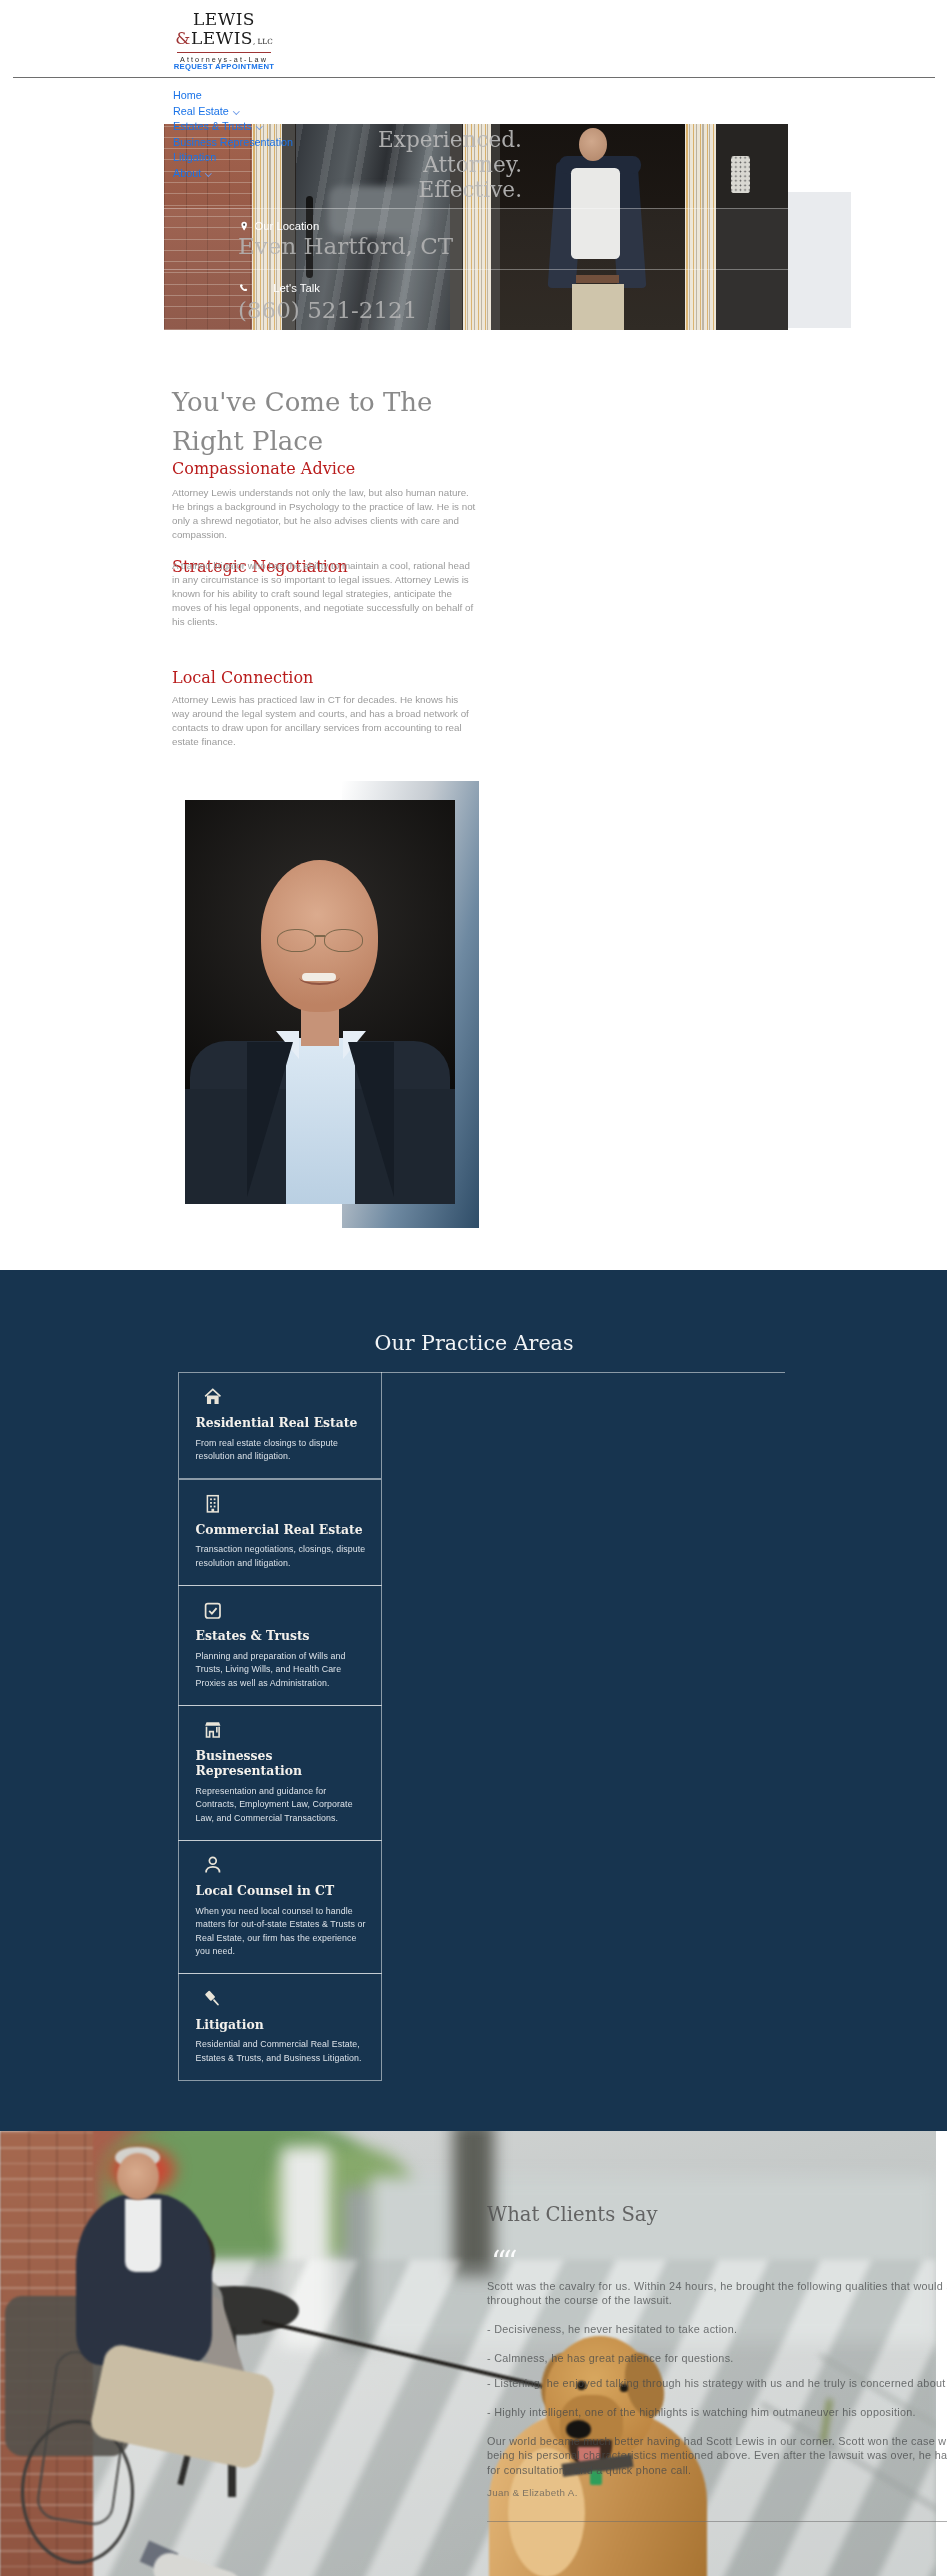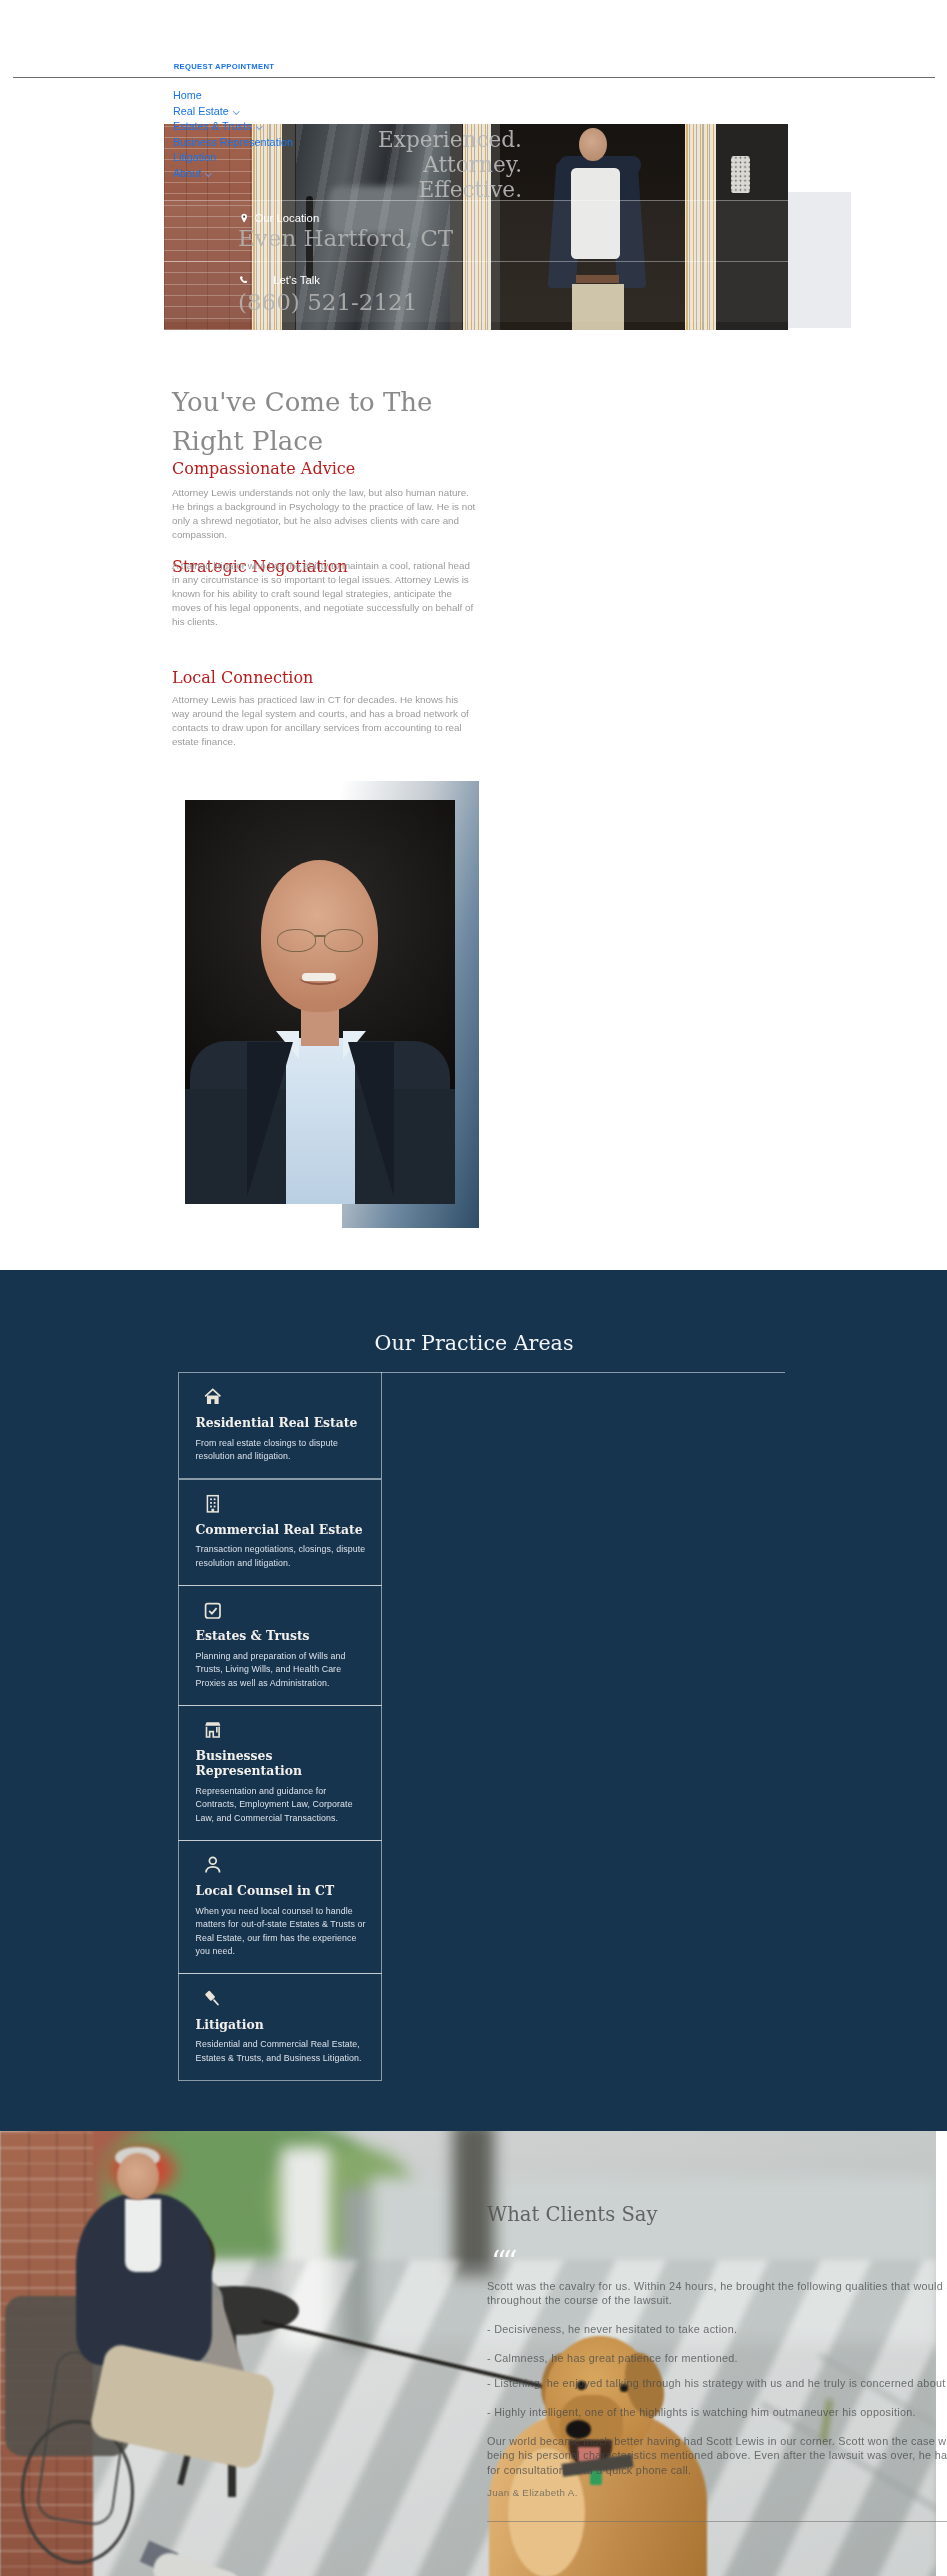--- a/index.html
+++ b/index.html
@@ -57,21 +57,21 @@
   .h-shirt { left:407px; top:44px; width:49px; height:91px; background:#e9e9e7; border-radius:5.2px; }
   .h-blazl { left:388px; top:38px; width:28px; height:126px; background:#20293a; border-radius:4.1px; transform:skewX(-4deg); }
   .h-blazr { left:449px; top:38px; width:29px; height:126px; background:#20293a; border-radius:4.1px; transform:skewX(4deg); }
   .h-belt { left:412px; top:151px; width:43px; height:8.2px; background:#6a4630; }
   .h-pants { left:408px; top:160px; width:52px; height:47px; background:#cdc2a6; }
   .h-pillar3 { left:521px; top:0; width:31px; height:206px; }
   .h-dright { left:552px; top:0; width:72px; height:206px; background:#262422; }
   .h-keypad { left:567px; top:32px; width:18.5px; height:37px; background:#d9d8d2; border-radius:3.1px;
     background-image:radial-gradient(#555 0.8px, rgba(0,0,0,0) 1px); background-size:4.6px 4.6px; background-position:2.6px 4.1px; }
 
-  .hero-rows { position:absolute; left:164px; top:116px; width:624px; height:194px; z-index:8; }
+  .hero-rows { position:absolute; left:164px; top:124px; width:624px; height:194px; z-index:8; }
   .hero-row-divider { position:absolute; left:0; width:100%; border-top:0.5px solid rgba(255,255,255,0.35); }
   .rows-tint { position:absolute; left:0; top:84px; width:100%; height:122px; background:rgba(255,255,255,0.06); }
   .d1 { top:84px; } .d2 { top:145px; }
   .ov-label { position:absolute; left:75px; display:flex; align-items:center; gap:5.2px;
     color:#ffffff; font-size:11.3px; }
   .l1 { top:96px; } .l2 { top:158px;gap:24px; }
   .ov-value { position:absolute; left:74px; font-family:"DejaVu Serif", serif; font-size:23px;
     color:rgba(180,180,180,0.88); white-space:nowrap; }
   .v1 { top:109px; } .v2 { top:173px; }
 
@@ -189,20 +189,28 @@
   .tb1 { top:114px; } .tb2 { top:143px; } .tb3 { top:168px; } .tb4 { top:197px; }
   .t-p2 { position:absolute; left:0; top:226px; width:546px; }
   .t-attr { position:absolute; left:0; top:278px; font-size:9.8px; color:rgba(82,84,86,0.7); }
   .t-divider { position:absolute; left:487px; top:2521px; width:461px; border-top:0.5px solid rgba(110,110,110,0.55); z-index:7; }
 </style>
 </head>
 <body>
 
 <div class="page">
 
+  <div class="header-col">
+    <div class="logo header-logo">
+      <div class="logo-top">LEWIS</div>
+      <div class="logo-mid"><span class="amp">&amp;</span><span>LEWIS</span><span class="llc">, LLC</span></div>
+      <div class="logo-rule"></div>
+      <div class="logo-tag">Attorneys-at-Law</div>
+    </div>
+  </div>
   <a class="request">REQUEST APPOINTMENT</a>
   <div class="header-rule"></div>
 
   <nav class="nav">
     <div class="nav-item"><span>Home</span></div>
     <div class="nav-item"><span>Real Estate</span><span class="chev"></span></div>
     <div class="nav-item"><span>Estates &amp; Trusts</span><span class="chev"></span></div>
     <div class="nav-item"><span>Business Representation</span></div>
     <div class="nav-item"><span>Litigation</span></div>
     <div class="nav-item"><span>About</span><span class="chev"></span></div>
@@ -404,21 +412,21 @@
     <div class="st-joint1 blurB"></div>
     <div class="st-joint2 blurB"></div>
     <div class="st-weed blurB"></div>
   </div>
 
   <div class="testimonial">
     <div class="t-title">What Clients Say</div>
     <div class="t-quote"></div>
     <div class="t-p1">Scott was the cavalry for us. Within 24 hours, he brought the following qualities that would serve us throughout the course of the lawsuit.</div>
     <div class="t-line tb1">- Decisiveness, he never hesitated to take action.</div>
-    <div class="t-line tb2">- Calmness, he has great patience for mentioned.</div>
+    <div class="t-line tb2">- Calmness, he has great patience for questions.</div>
     <div class="t-line tb3">- Listening, he enjoyed talking through his strategy with us and he truly is concerned about our needs.</div>
     <div class="t-line tb4">- Highly intelligent, one of the highlights is watching him outmaneuver his opposition.</div>
     <div class="t-p2">Our world became much better having had Scott Lewis in our corner. Scott won the case with the key points being his personal characteristics mentioned above. Even after the lawsuit was over, he has been available for consultations and a quick phone call.</div>
     <div class="t-attr">Juan &amp; Elizabeth A.</div>
   </div>
   <div class="t-divider"></div>
 
 </div>
 
 

